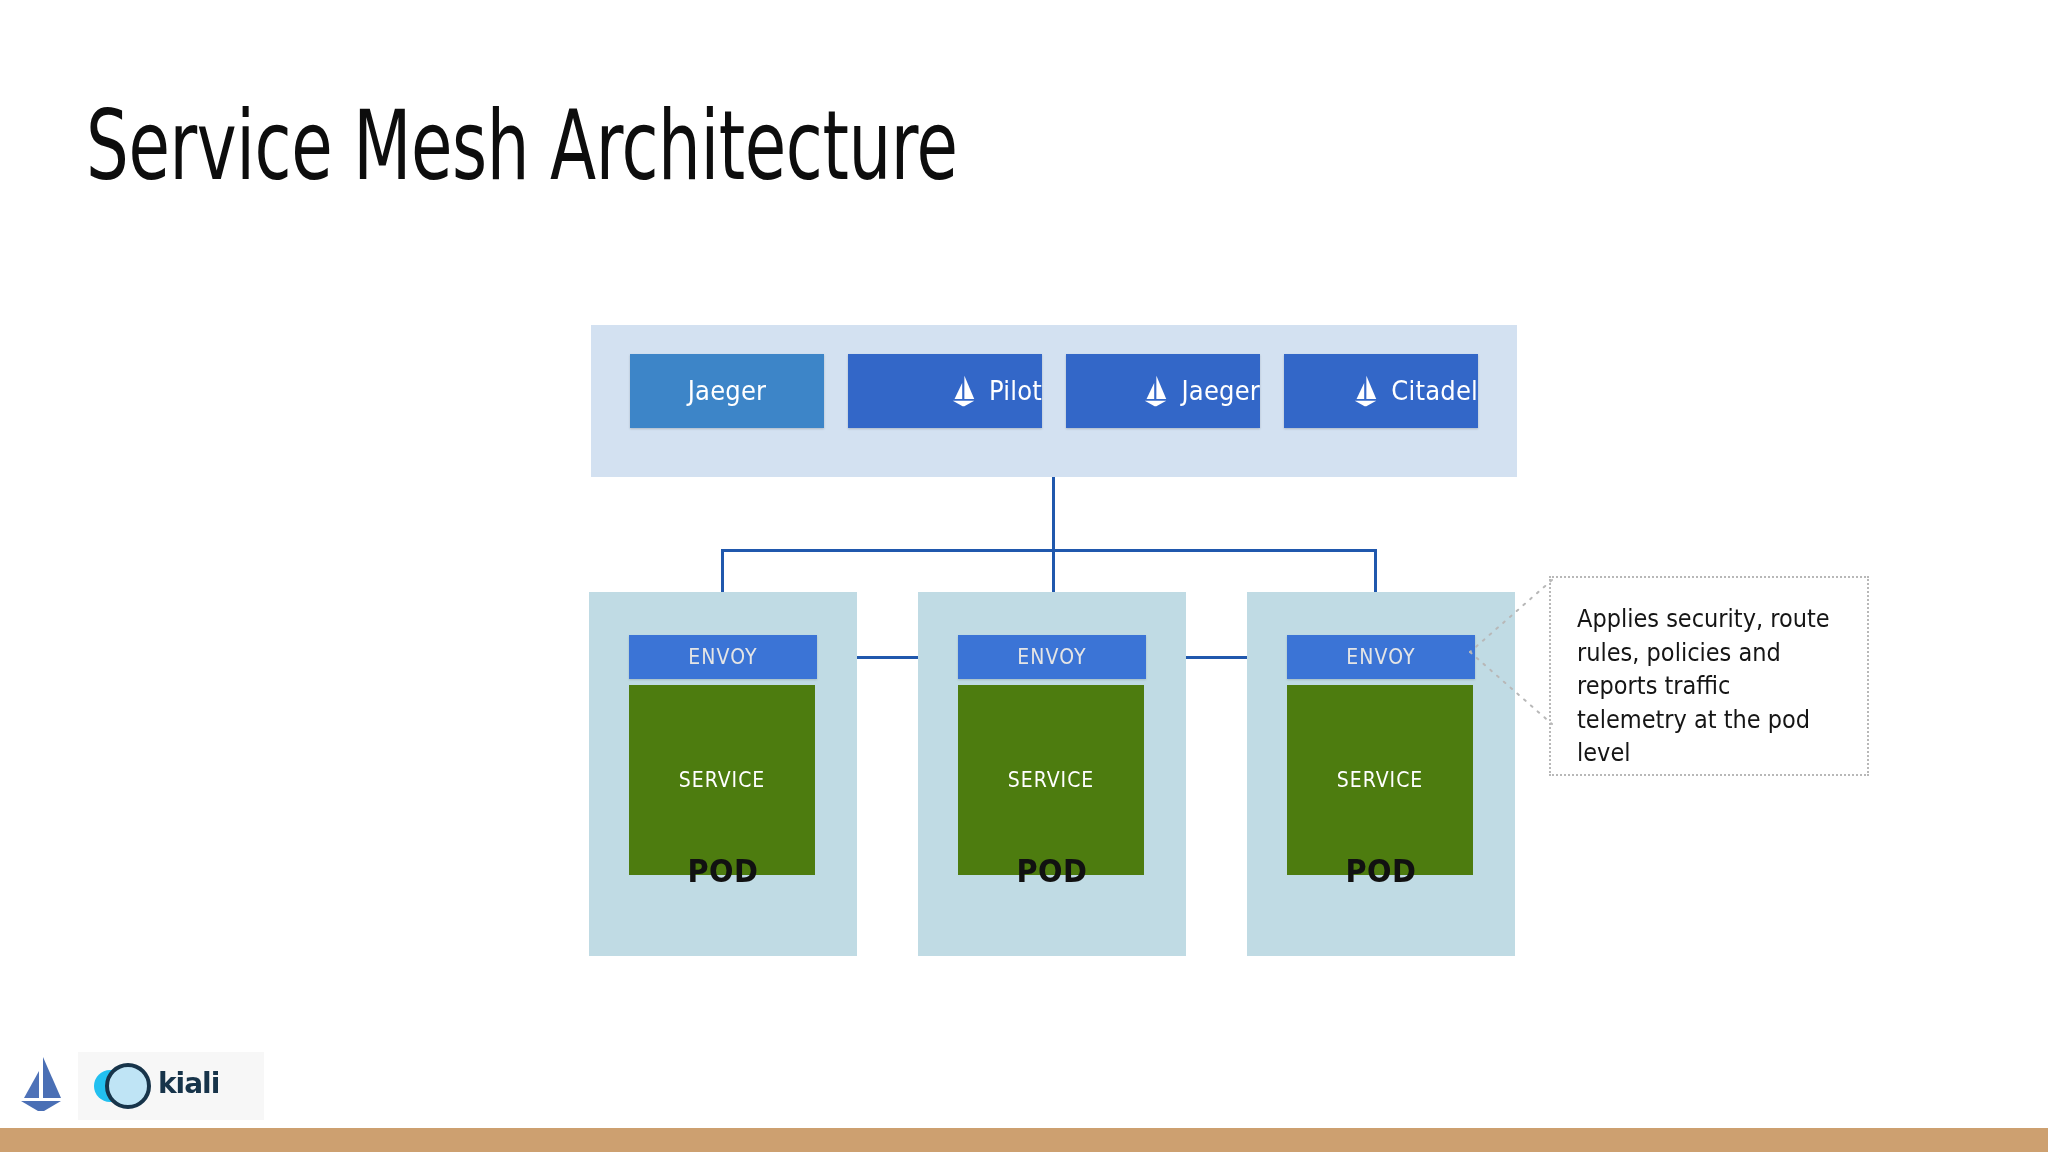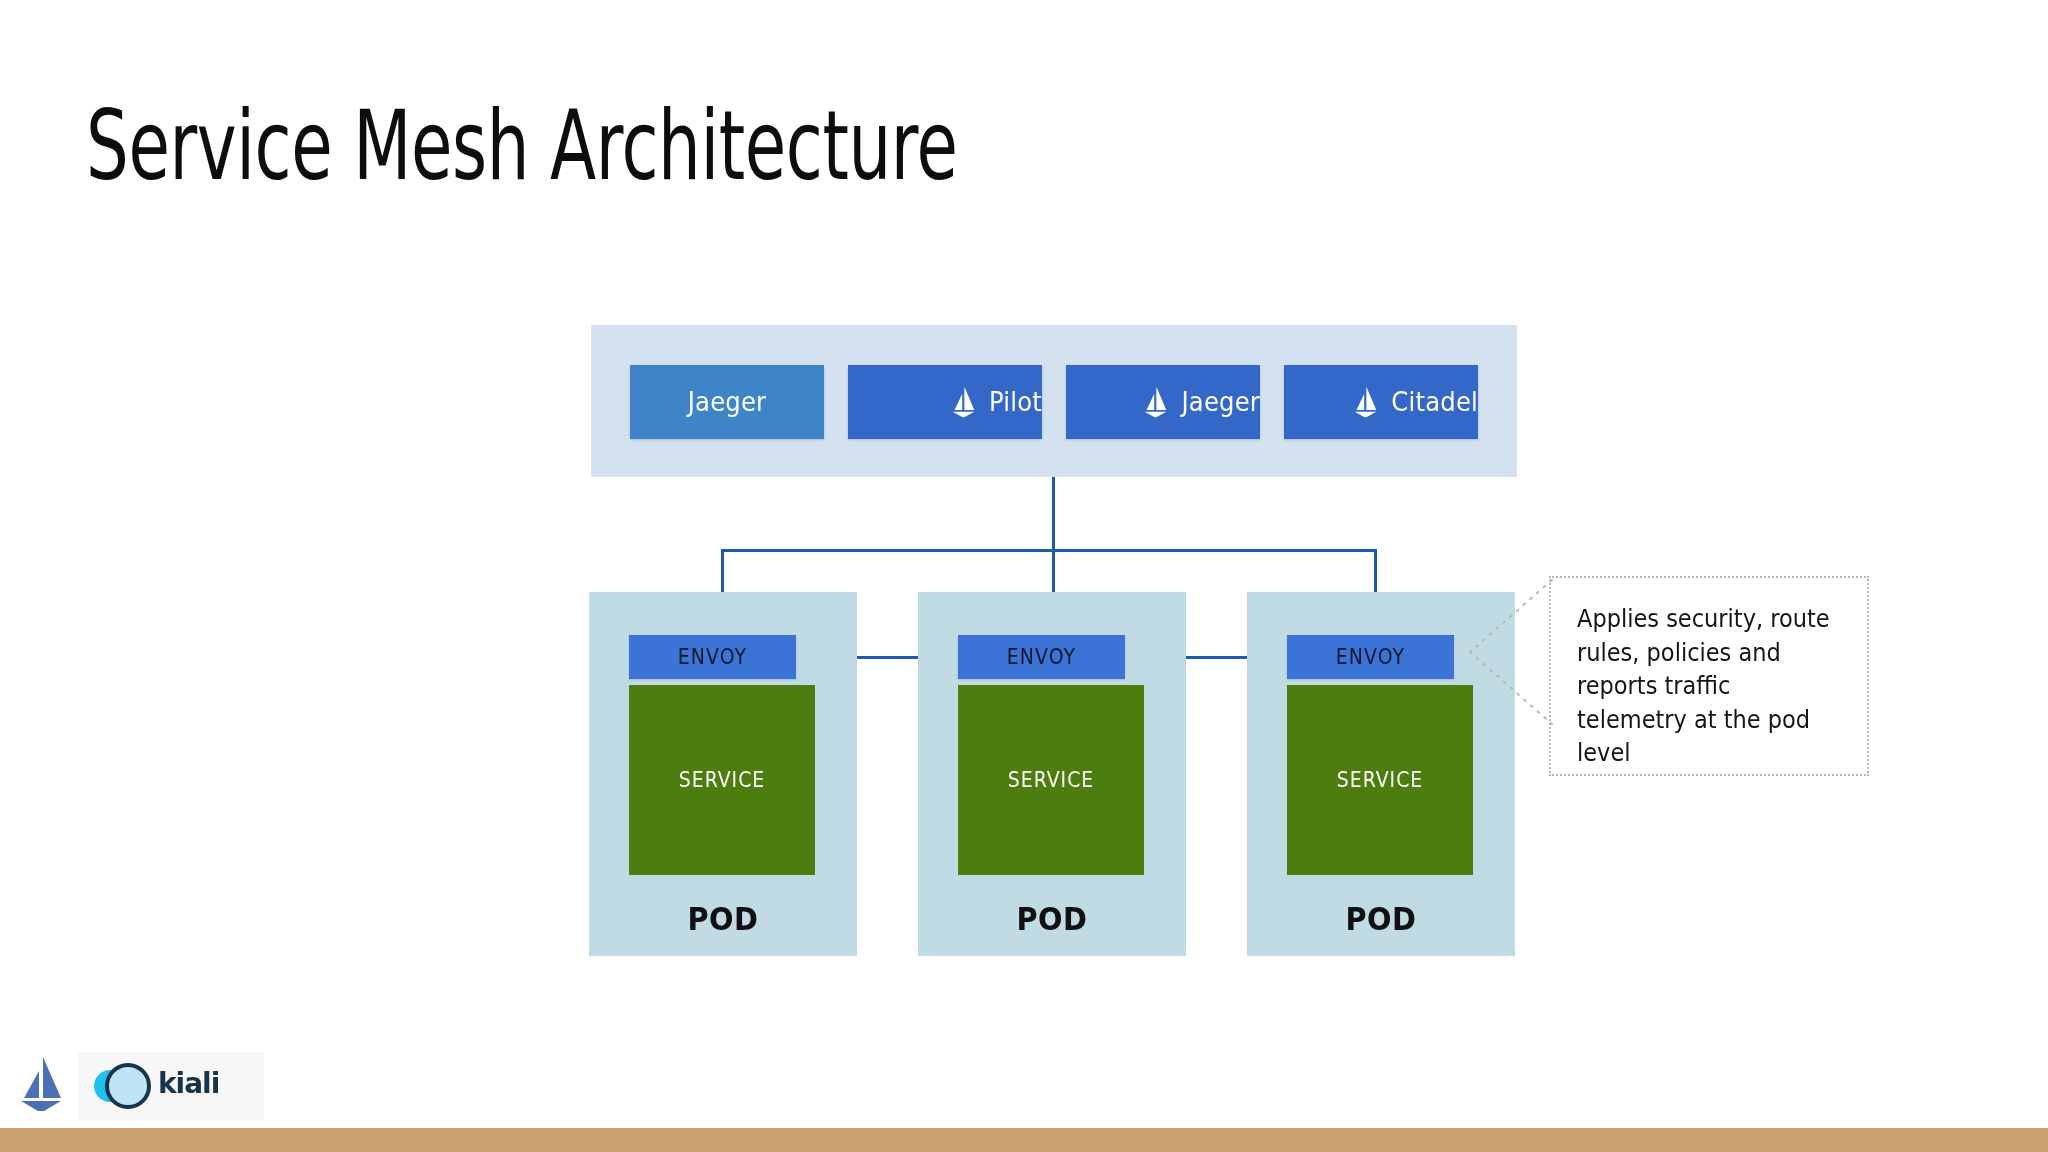--- a/index.html
+++ b/index.html
@@ -51,21 +51,21 @@
     left: 591px;
     top: 325px;
     width: 926px;
     height: 152px;
     background: #d3e1f1;
   }
 
   .cp-boxes {
     position: absolute;
     left: 630px;
-    top: 365px;
+    top: 354px;
     display: flex;
     gap: 24px;
   }
 
   .cp-box {
     width: 194px;
     height: 74px;
     display: flex;
     align-items: center;
     justify-content: center;
@@ -100,24 +100,24 @@
     height: 364px;
     background: #c0dbe4;
   }
   .pod.p1 { left: 589px; }
   .pod.p2 { left: 918px; }
   .pod.p3 { left: 1247px; }
 
   .envoy {
     position: absolute;
     top: 635px;
-    width: 167px;
+    width: 188px;
     height: 44px;
     background: #3b74d6;
-    color: #0f172a;
+    color: #e5e5e5;
     display: flex;
     align-items: center;
     justify-content: center;
     font-size: 21px;
     font-family: "DejaVu Sans Condensed", "Liberation Sans Narrow", "Liberation Sans", sans-serif;
     letter-spacing: 1.1px;
     box-shadow: 0 1px 2px rgba(0,0,0,0.15);
   }
   .envoy.e1 { left: 629px; }
   .envoy.e2 { left: 958px; }
@@ -136,21 +136,21 @@
     font-size: 21px;
     font-family: "DejaVu Sans Condensed", "Liberation Sans Narrow", "Liberation Sans", sans-serif;
     letter-spacing: 1px;
   }
   .service.s1 { left: 629px; }
   .service.s2 { left: 958px; }
   .service.s3 { left: 1287px; }
 
   .pod-label {
     position: absolute;
-    top: 900px;
+    top: 852px;
     width: 268px;
     text-align: center;
     font-size: 32px;
     font-weight: bold;
     font-family: "DejaVu Sans Condensed", "Liberation Sans Narrow", "Liberation Sans", sans-serif;
     letter-spacing: 0.5px;
     color: #111111;
   }
   .pod-label.l1 { left: 589px; }
   .pod-label.l2 { left: 918px; }

